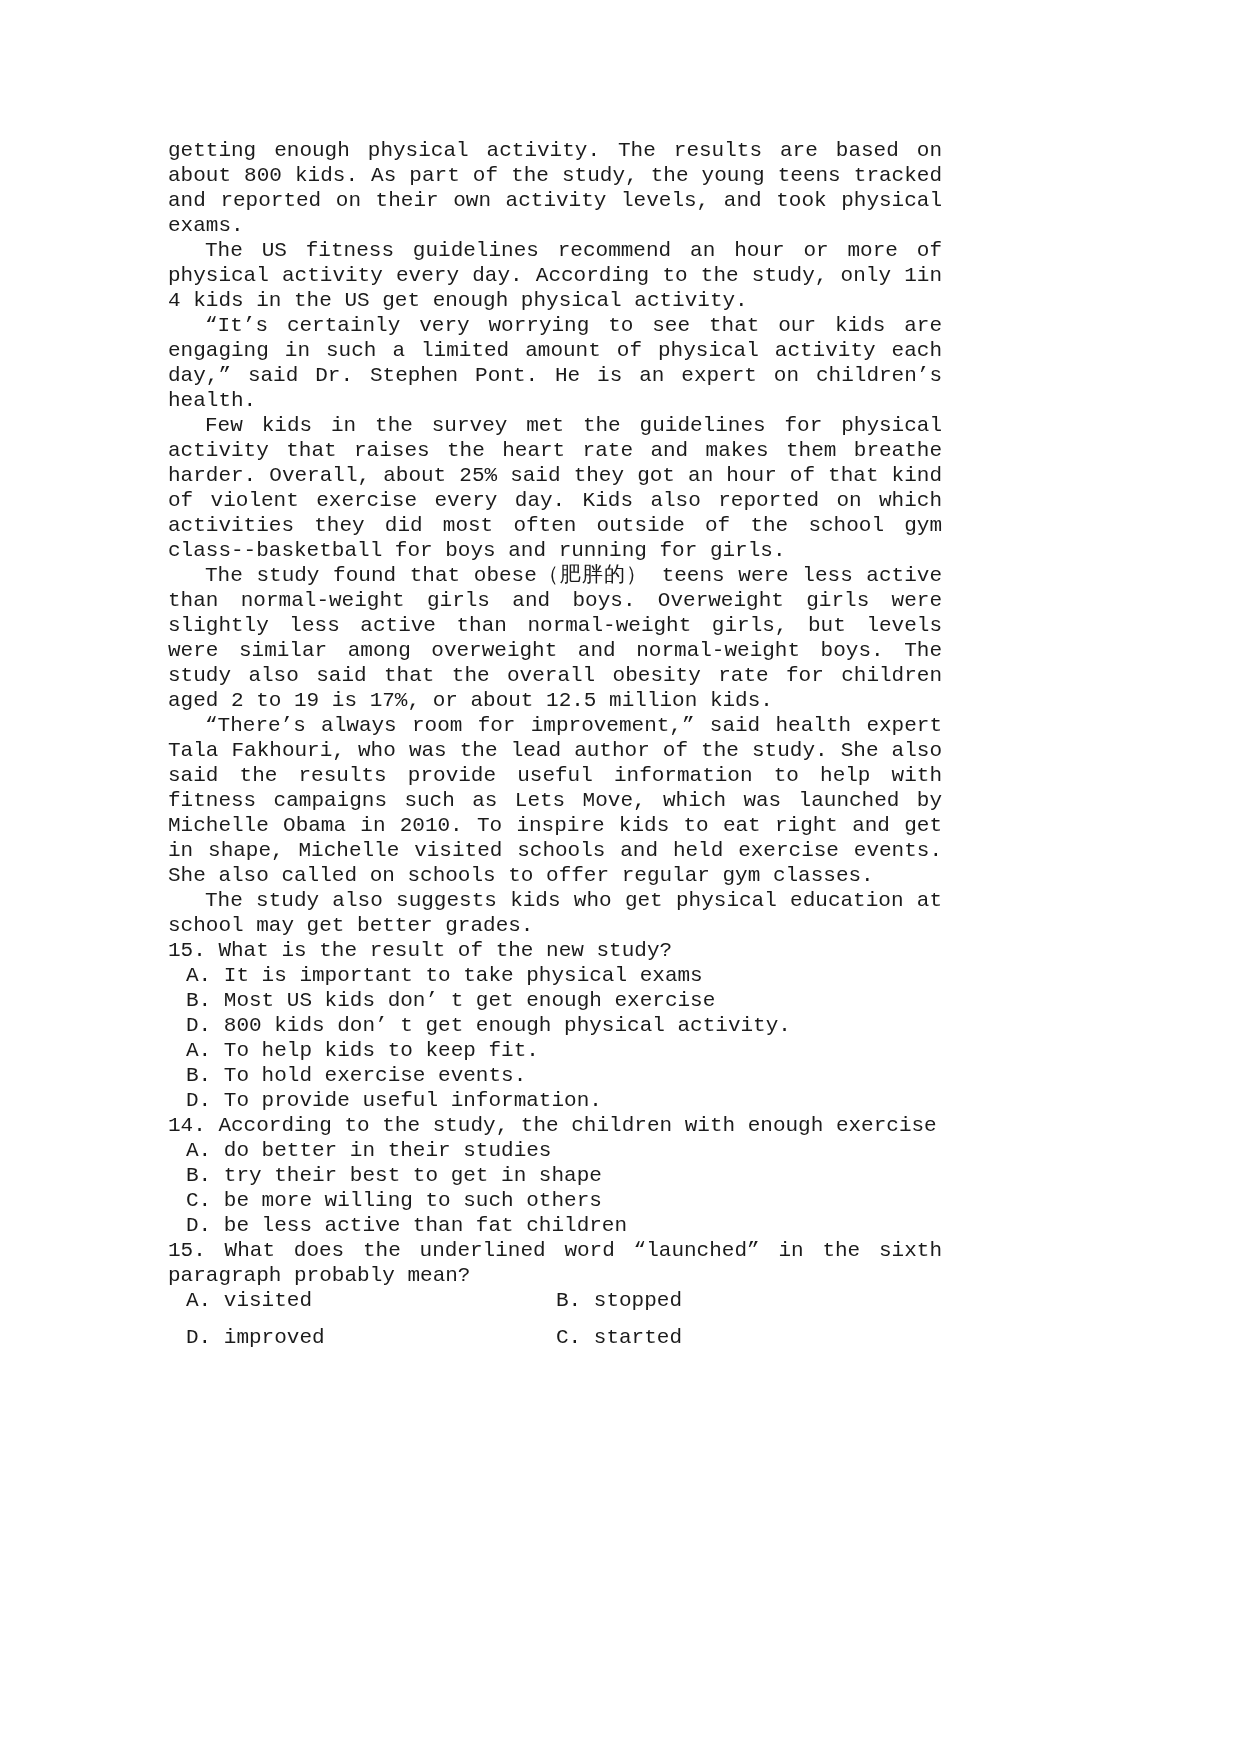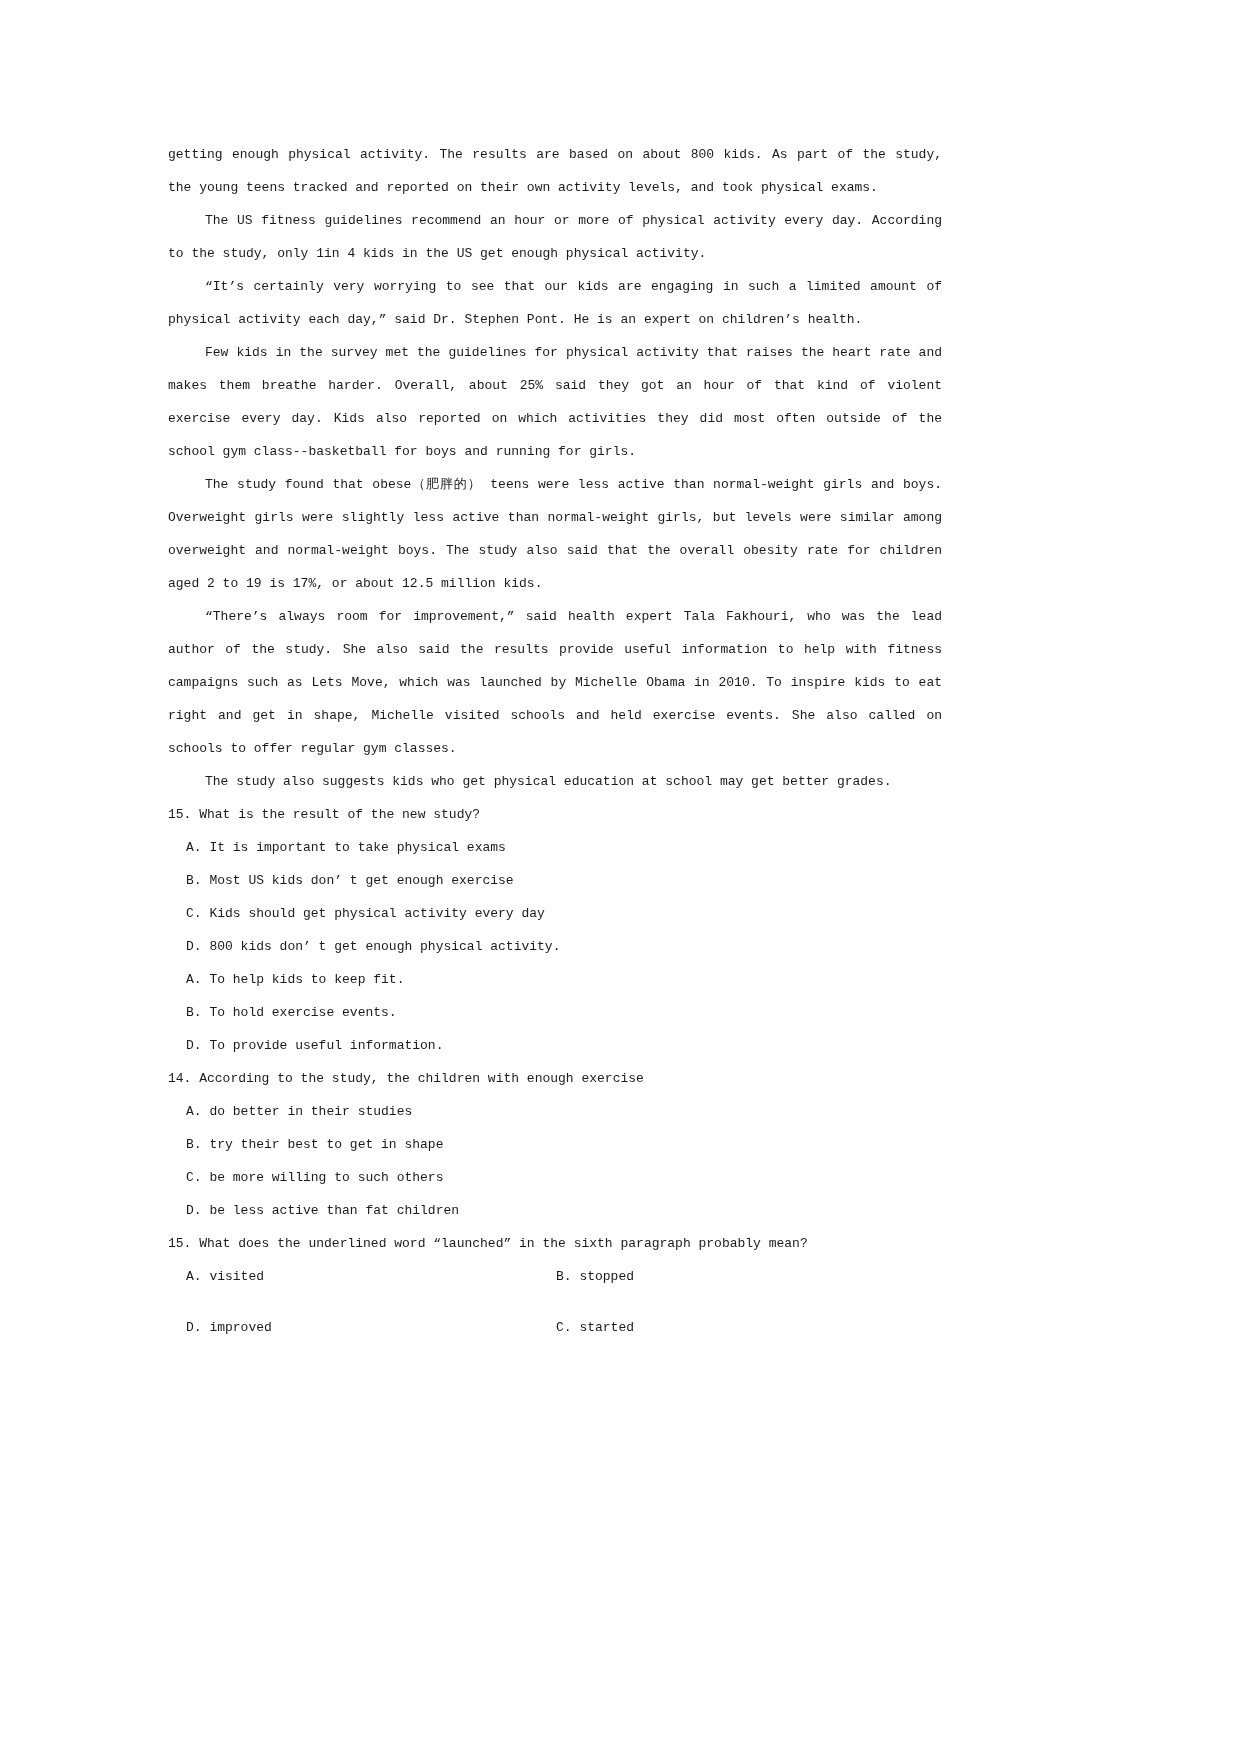--- a/index.html
+++ b/index.html
@@ -14,38 +14,38 @@
   .page {
     position: absolute;
     inset: 0;
     background: #ffffff;
   }
   .content {
     position: absolute;
     left: 168px;
     top: 138px;
     width: 774px;
-    font-size: 13px;
-    line-height: 33px;
+    font-size: 21px;
+    line-height: 25px;
     letter-spacing: 0;
   }
   p.para {
     text-align: justify;
     text-justify: inter-word;
   }
   p.para.indent { text-indent: 37px; }
   .underline { text-underline-offset: 3px; }
   .question { }
   .q-stem { text-align: left; }
   .q-option { padding-left: 18px; }
   .q15-grid {
     display: grid;
     grid-template-columns: 370px 1fr;
     padding-left: 18px;
-    row-gap: 18px;
+    row-gap: 12px;
   }
   .q15-grid .q-option2 { padding-left: 0; }
 </style>
 </head>
 <body>
 
 <div class="page">
   <div class="content">
 
     <p class="para">getting enough physical activity. The results are based on about 800 kids. As part of the study, the young teens tracked and reported on their own activity levels, and took physical exams.</p>
@@ -55,21 +55,20 @@
     <p class="para indent">The study found that obese（肥胖的） teens were less active than normal-weight girls and boys. Overweight girls were slightly less active than normal-weight girls, but levels were similar among overweight and normal-weight boys. The study also said that the overall obesity rate for children aged 2 to 19 is 17%, or about 12.5 million kids.</p>
 
     <p class="para indent"><span>“There’s always room for improvement,” said health expert Tala Fakhouri, who was the lead author of the study. She also said the results provide useful information to help with fitness campaigns such as Lets Move, which was </span><span class="underline">launched</span><span> by Michelle Obama in 2010. To inspire kids to eat right and get in shape, Michelle visited schools and held exercise events. She also called on schools to offer regular gym classes.</span></p>
 
     <p class="para indent">The study also suggests kids who get physical education at school may get better grades.</p>
 
     <div class="question">
       <p class="q-stem">15. What is the result of the new study?</p>
       <p class="q-option">A. It is important to take physical exams</p>
       <p class="q-option">B. Most US kids don’ t get enough exercise</p>
-      <p class="q-option">C. Kids should get physical activity every day</p>
       <p class="q-option">D. 800 kids don’ t get enough physical activity.</p>
     </div>
 
     <div class="question">
       <p class="q-option">A. To help kids to keep fit.</p>
       <p class="q-option">B. To hold exercise events.</p>
       <p class="q-option">D. To provide useful information.</p>
     </div>
 
     <div class="question">

